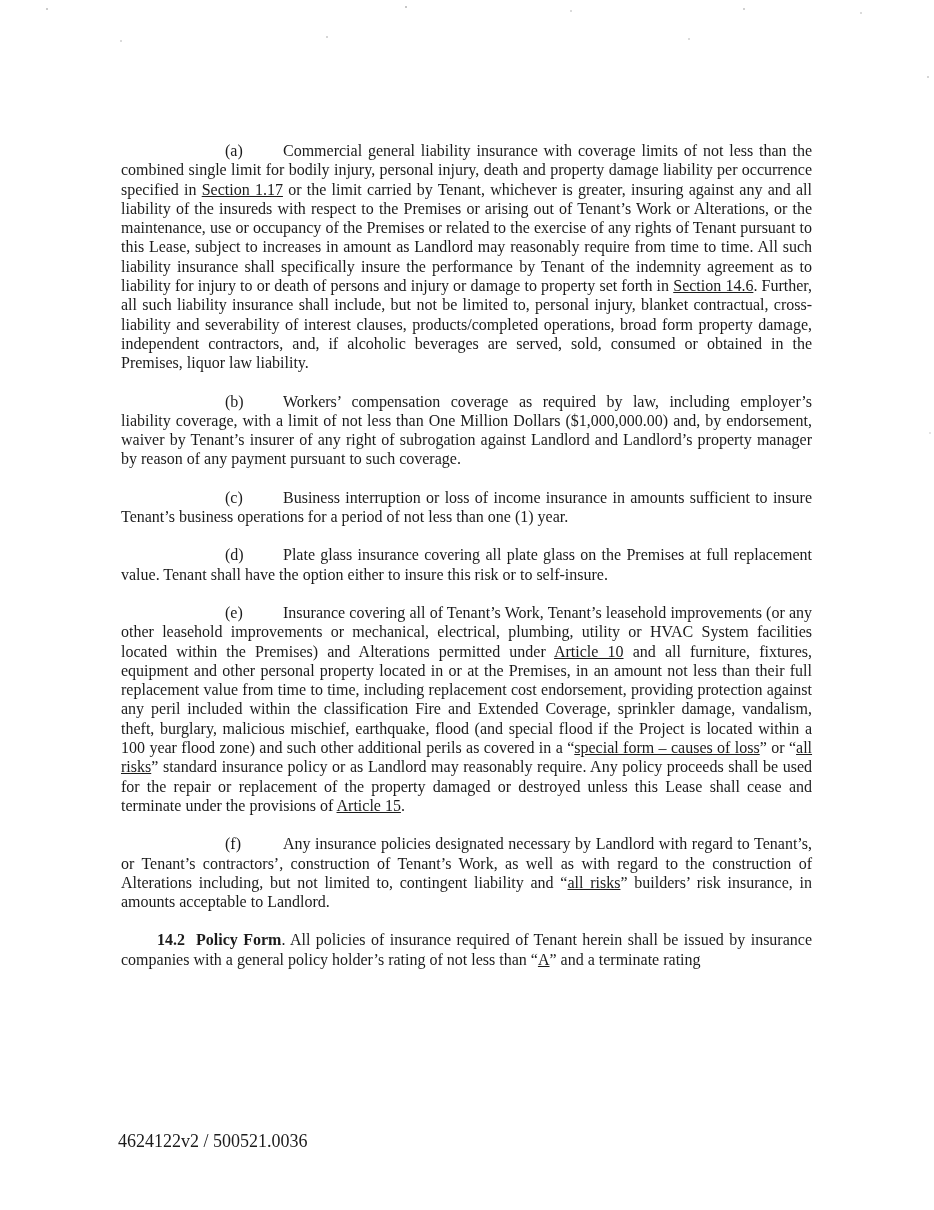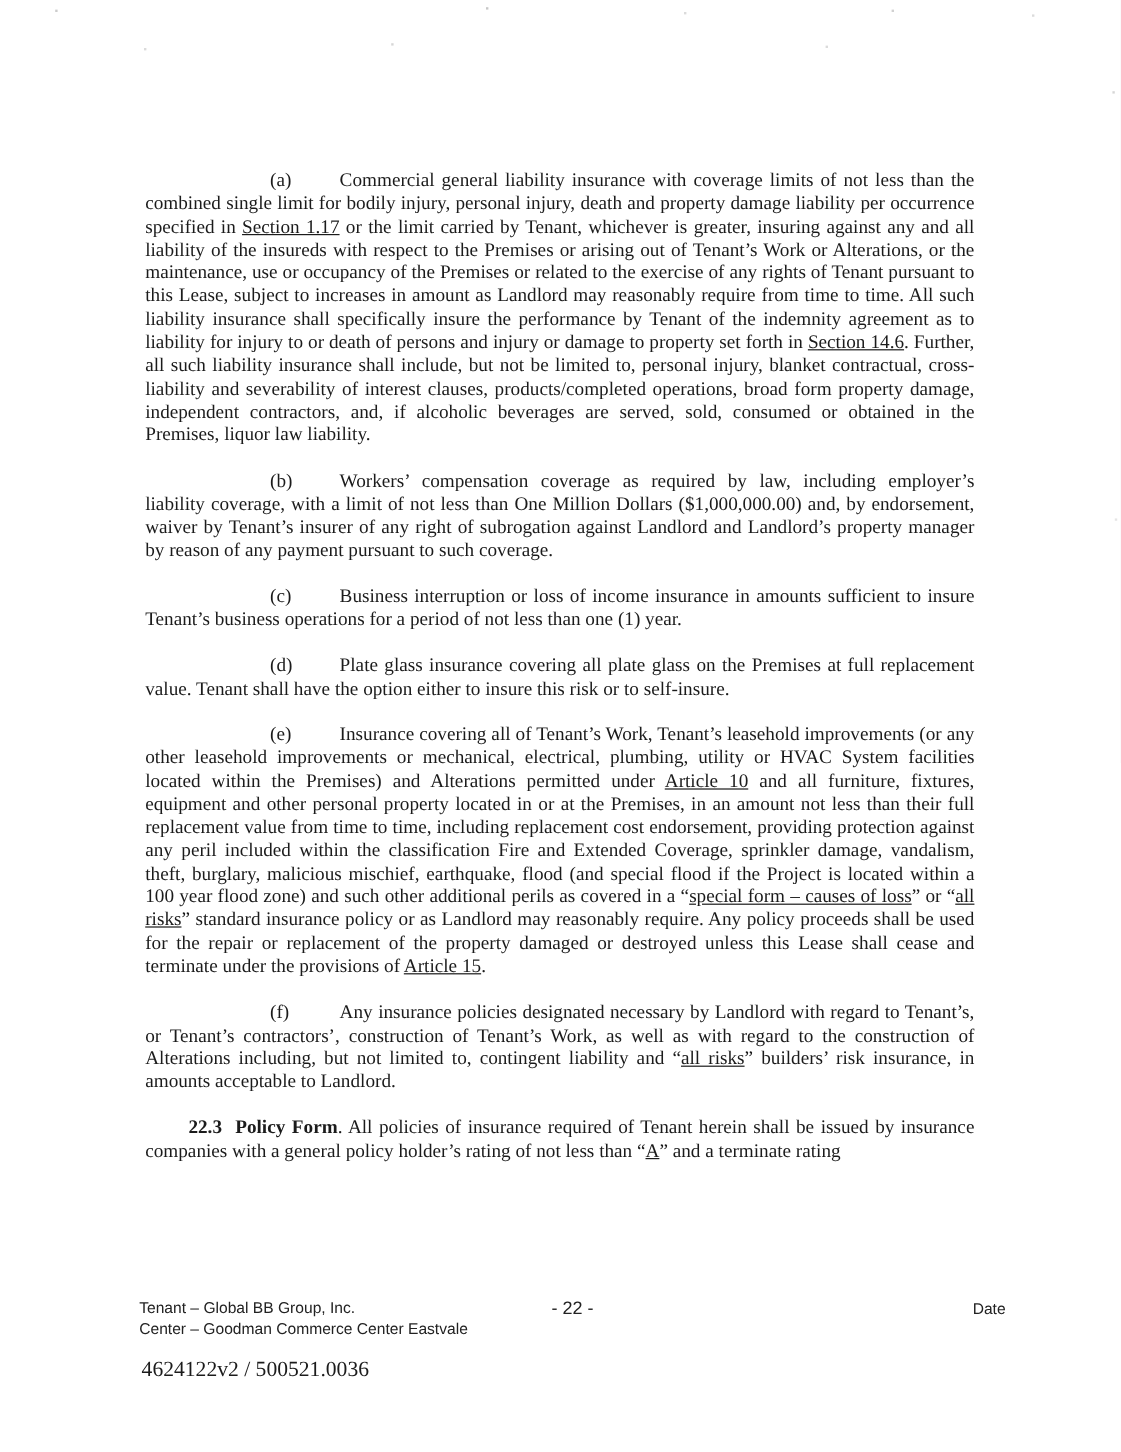--- a/index.html
+++ b/index.html
@@ -102,27 +102,19 @@
 
   <div class="specks"></div>
 
   <div class="doc-body">
       <p class="para sub"><span class="plabel">(a)</span><span>Commercial general liability insurance with coverage limits of not less than the combined single limit for bodily injury, personal injury, death and property damage liability per occurrence specified in </span><span class="u">Section 1.17</span><span> or the limit carried by Tenant, whichever is greater, insuring against any and all liability of the insureds with respect to the Premises or arising out of Tenant’s Work or Alterations, or the maintenance, use or occupancy of the Premises or related to the exercise of any rights of Tenant pursuant to this Lease, subject to increases in amount as Landlord may reasonably require from time to time.  All such liability insurance shall specifically insure the performance by Tenant of the indemnity agreement as to liability for injury to or death of persons and injury or damage to property set forth in </span><span class="u">Section 14.6</span><span>.  Further, all such liability insurance shall include, but not be limited to, personal injury, blanket contractual, cross-liability and severability of interest clauses, products/completed operations, broad form property damage, independent contractors, and, if alcoholic beverages are served, sold, consumed or obtained in the Premises, liquor law liability.</span></p>
       <p class="para sub"><span class="plabel">(b)</span><span>Workers’ compensation coverage as required by law, including employer’s liability coverage, with a limit of not less than One Million Dollars ($1,000,000.00) and, by endorsement, waiver by Tenant’s insurer of any right of subrogation against Landlord and Landlord’s property manager by reason of any payment pursuant to such coverage.</span></p>
       <p class="para sub"><span class="plabel">(c)</span><span>Business interruption or loss of income insurance in amounts sufficient to insure Tenant’s business operations for a period of not less than one (1) year.</span></p>
       <p class="para sub"><span class="plabel">(d)</span><span>Plate glass insurance covering all plate glass on the Premises at full replacement value.  Tenant shall have the option either to insure this risk or to self-insure.</span></p>
       <p class="para sub"><span class="plabel">(e)</span><span>Insurance covering all of Tenant’s Work, Tenant’s leasehold improvements (or any other leasehold improvements or mechanical, electrical, plumbing, utility or HVAC System facilities located within the Premises) and Alterations permitted under </span><span class="u">Article 10</span><span> and all furniture, fixtures, equipment and other personal property located in or at the Premises, in an amount not less than their full replacement value from time to time, including replacement cost endorsement, providing protection against any peril included within the classification Fire and Extended Coverage, sprinkler damage, vandalism, theft, burglary, malicious mischief, earthquake, flood (and special flood if the Project is located within a 100 year flood zone) and such other additional perils as covered in a “</span><span class="u">special form – causes of loss</span><span>” or “</span><span class="u">all risks</span><span>” standard insurance policy or as Landlord may reasonably require.  Any policy proceeds shall be used for the repair or replacement of the property damaged or destroyed unless this Lease shall cease and terminate under the provisions of </span><span class="u">Article 15</span><span>.</span></p>
       <p class="para sub"><span class="plabel">(f)</span><span>Any insurance policies designated necessary by Landlord with regard to Tenant’s, or Tenant’s contractors’, construction of Tenant’s Work, as well as with regard to the construction of Alterations including, but not limited to, contingent liability and “</span><span class="u">all risks</span><span>” builders’ risk insurance, in amounts acceptable to Landlord.</span></p>
-      <p class="para section"><span class="plabel b">22.3</span><span class="b">Policy Form</span><span>. All policies of insurance required of Tenant herein shall be issued by insurance companies with a general policy holder’s rating of not less than “</span><span class="u">A</span><span>” and a terminate rating</span></p>
+      <p class="para section"><span class="plabel b">14.2</span><span class="b">Policy Form</span><span>. All policies of insurance required of Tenant herein shall be issued by insurance companies with a general policy holder’s rating of not less than “</span><span class="u">A</span><span>” and a terminate rating</span></p>
     </div>
 
-  <div class="footer">
-    <div class="f-left">
-      <div>Tenant – Global BB Group, Inc.</div>
-      <div>Center – Goodman Commerce Center Eastvale</div>
-    </div>
-    <div class="f-page">- 22 -</div>
-    <div class="f-date">Date</div>
-  </div>
 
   <div class="doc-number">4624122v2 / 500521.0036</div>
 
 </div>
 
 </body></html>

